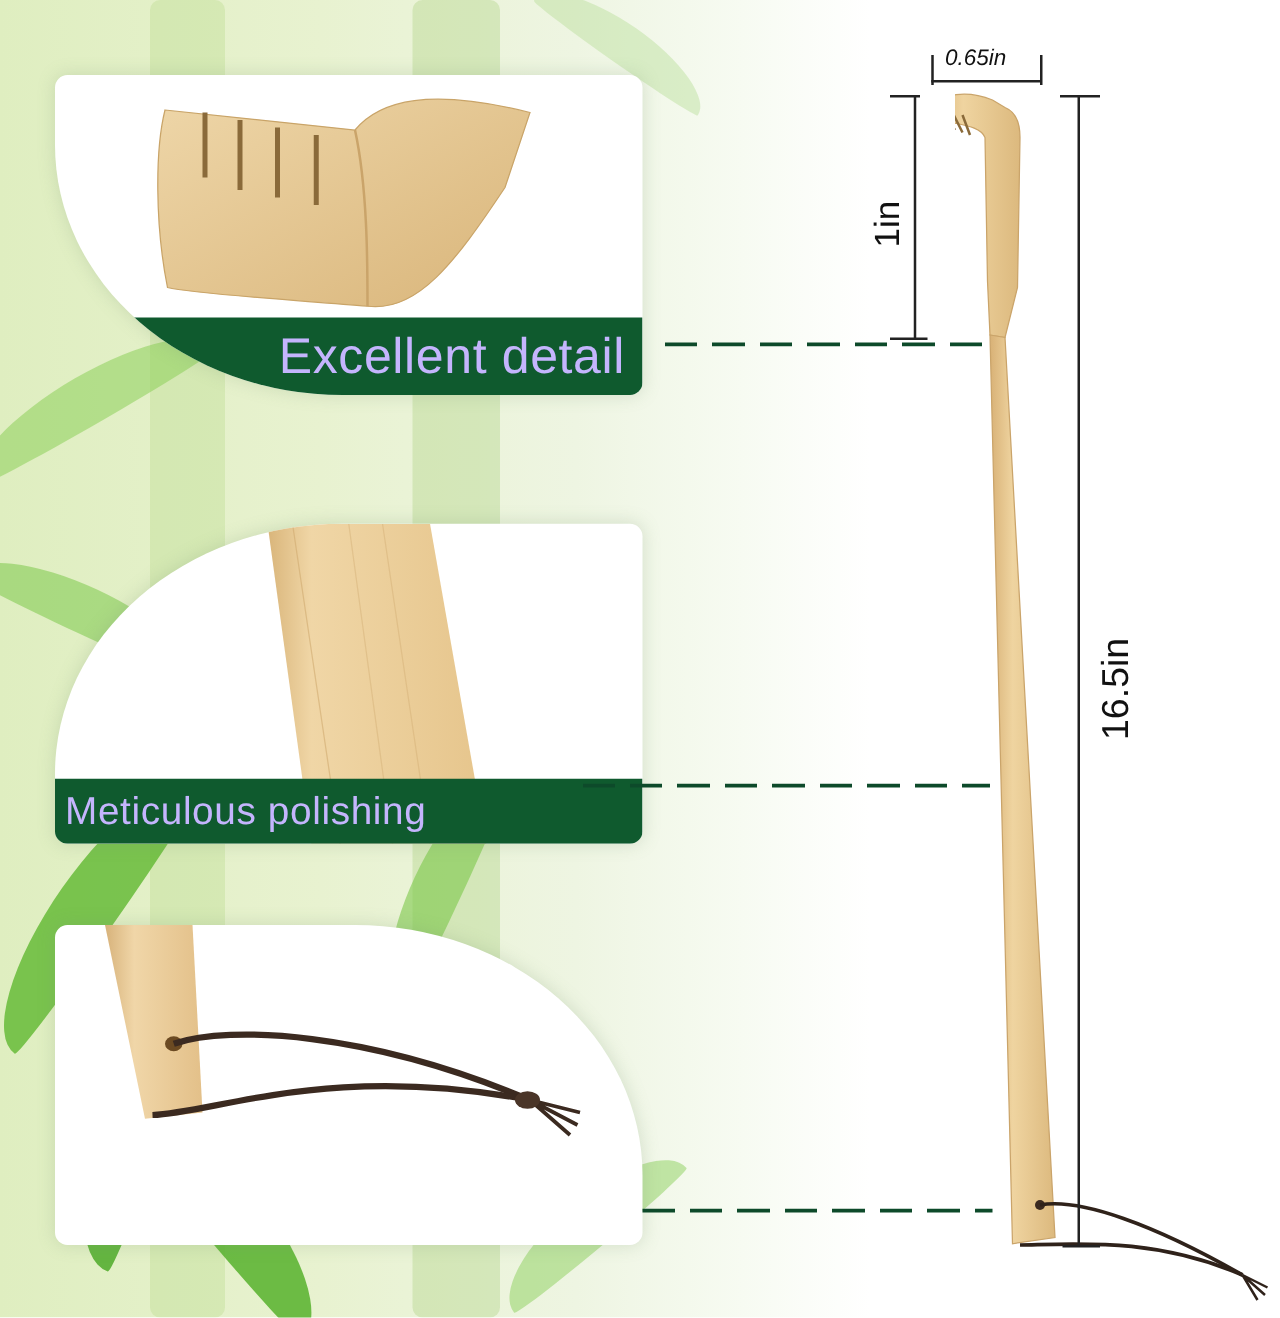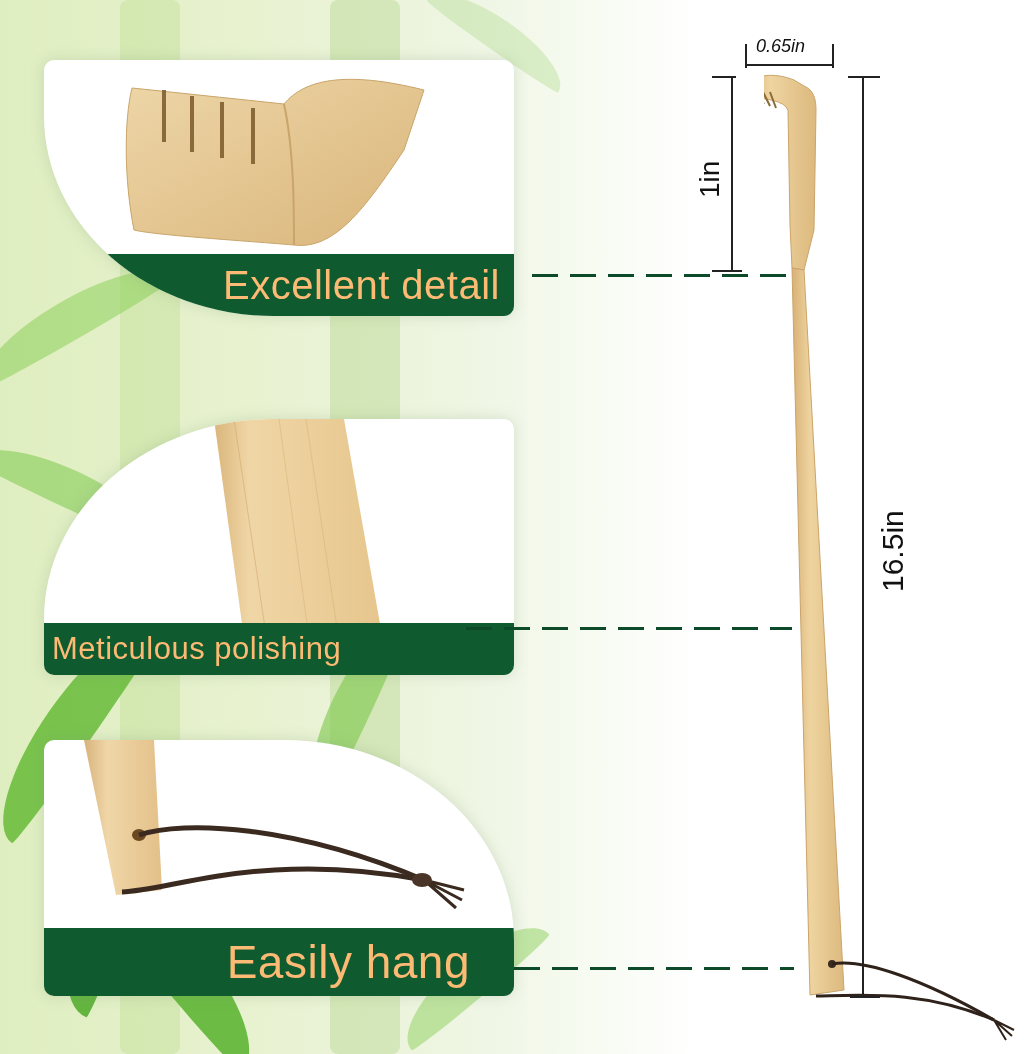--- a/index.html
+++ b/index.html
@@ -5,21 +5,21 @@
   html,body{margin:0;padding:0;}
   body{width:1024px;height:1054px;position:relative;overflow:hidden;background:#ffffff;font-family:"Liberation Sans","DejaVu Sans",sans-serif;}
   .bg{position:absolute;inset:0;overflow:hidden;}
   .bg-gradient{position:absolute;inset:0;background:linear-gradient(90deg,#dfeec0 0%,#e8f2d0 25%,#eef5e2 45%,#f7fbf2 58%,#ffffff 68%,#ffffff 100%);}
   .leaf{position:absolute;border-radius:50% 50% 50% 50% / 90% 90% 10% 10%;opacity:.55;}
   .stalk{position:absolute;border-radius:8px;opacity:.35;}
   .card{position:absolute;overflow:hidden;background:#ffffff;box-shadow:0 0 14px rgba(120,150,110,.25);}
   .card1{left:44px;top:60px;width:470px;height:256px;border-radius:10px 10px 10px 230px / 10px 10px 10px 200px;}
   .card2{left:44px;top:419px;width:470px;height:256px;border-radius:230px 10px 10px 10px / 200px 10px 10px 10px;}
   .card3{left:44px;top:740px;width:470px;height:256px;border-radius:10px 230px 10px 10px / 10px 200px 10px 10px;}
-  .banner{position:absolute;left:0;right:0;bottom:0;height:64px;background:#0f5a2e;color:#fdba74;display:flex;align-items:center;}
+  .banner{position:absolute;left:0;right:0;bottom:0;height:64px;background:#0f5a2e;color:#c4b5fd;display:flex;align-items:center;}
   .banner-text{font-size:40px;letter-spacing:.5px;white-space:nowrap;}
   .card1 .banner{justify-content:flex-end;padding-right:14px;height:62px;}
   .card2 .banner{justify-content:flex-start;padding-left:8px;height:52px;}
   .card2 .banner .banner-text{font-size:31px;}
   .card3 .banner{justify-content:flex-end;padding-right:44px;height:68px;}
   .card3 .banner .banner-text{font-size:46px;}
   .dash{position:absolute;height:3px;background:repeating-linear-gradient(90deg,#0d4a2a 0 26px,transparent 26px 38px);}
   .dim-line{position:absolute;background:#222;}
   .dim-label{position:absolute;color:#111;font-size:22px;white-space:nowrap;}
   .dim-label.vertical{transform:rotate(-90deg);transform-origin:left top;}
@@ -90,23 +90,20 @@
         <stop offset="1" stop-color="#e3c089"></stop>
       </linearGradient>
     </defs>
     <path d="M40 0 L110 0 L118 150 L72 155 Z" fill="url(#wood3)"></path>
     <ellipse cx="95" cy="95" rx="7" ry="6" fill="#6b4a22"></ellipse>
     <path d="M95 95 C140 80 250 85 380 140" stroke="#3b2a20" stroke-width="5" fill="none"></path>
     <path d="M78 152 C130 150 220 110 380 140" stroke="#3b2a20" stroke-width="5" fill="none"></path>
     <path d="M380 140 L420 150 M380 140 L418 160 M380 140 L412 168" stroke="#3b2a20" stroke-width="3"></path>
     <ellipse cx="378" cy="140" rx="10" ry="7" fill="#4a3528"></ellipse>
   </svg>
-  <div class="banner">
-    <span class="banner-text">Easily hang</span>
-  </div>
 </div>
 
 <div class="dash" style="left:532px;top:274px;width:260px;"></div>
 <div class="dash" style="left:466px;top:627px;width:326px;"></div>
 <div class="dash" style="left:514px;top:967px;width:280px;"></div>
 
 <svg width="260" height="1054" viewBox="0 0 260 1054" style="position:absolute;left:764px;top:0;">
   <defs>
     <linearGradient id="woodFull" x1="0" x2="1">
       <stop offset="0" stop-color="#d8b176"></stop>

